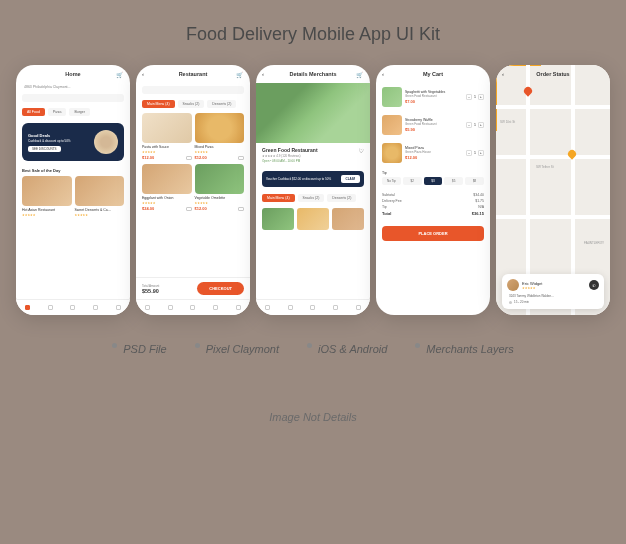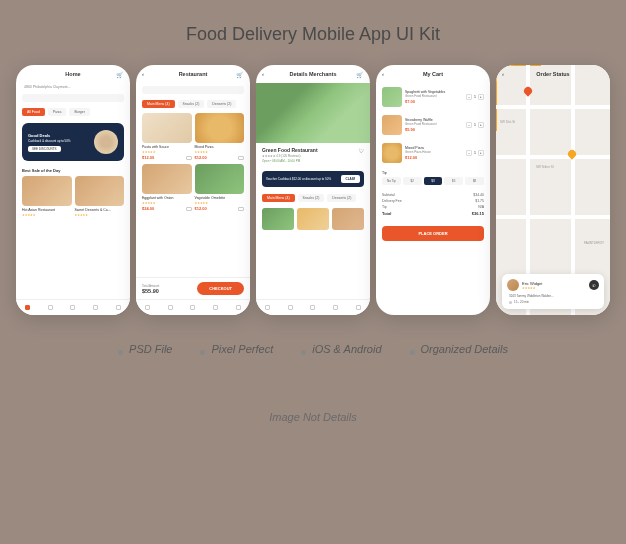--- a/index.html
+++ b/index.html
@@ -106,21 +106,21 @@
 .avatar { width: 12px; height: 12px; background: linear-gradient(135deg, #d4a574, #b88850); border-radius: 50%; }
 .driver-name { font-size: 4px; color: #333; font-weight: 500; }
 .driver-stars { font-size: 3px; color: #f5a623; }
 .call-btn { width: 10px; height: 10px; background: #333; border-radius: 50%; display: flex; align-items: center; justify-content: center; color: #fff; font-size: 4px; margin-left: auto; }
 .driver-addr { font-size: 3px; color: #666; margin-top: 3px; padding-left: 2px; }
 .driver-eta { font-size: 3px; color: #666; margin-top: 2px; padding-left: 2px; display: flex; align-items: center; gap: 2px; }
 .dot { width: 3px; height: 3px; background: #e8562a; border-radius: 50%; }
 .dot.gray { background: #ccc; }
 
 .features { display: flex; justify-content: center; gap: 28px; margin-top: 28px; }
-.feature { display: flex; align-items: flex-end; gap: 6px; color: #5a5a5a; font-size: 11px; font-style: italic; }
+.feature { display: flex; align-items: flex-start; gap: 6px; color: #5a5a5a; font-size: 11px; font-style: italic; }
 .bullet { width: 5px; height: 5px; background: #888; border-radius: 50%; }
 
 .footer-note { color: #6a6a6a; font-size: 11px; font-style: italic; margin-top: 56px; }
 
 .food-row-imgs { display: flex; gap: 3px; padding: 0 6px; margin-top: 3px; }
 .food-row-imgs .mini { flex: 1; height: 22px; border-radius: 3px; }
 .mini.m1 { background: linear-gradient(135deg, #6b9e5f, #8fc47e); }
 .mini.m2 { background: linear-gradient(135deg, #e8b968, #f0d098); }
 .mini.m3 { background: linear-gradient(135deg, #d4a574, #e0b890); }
 </style>
@@ -421,26 +421,26 @@
 
   </div>
 
   <div class="features">
     <div class="feature">
         <span class="bullet"></span>
         <span>PSD File</span>
       </div>
     <div class="feature">
         <span class="bullet"></span>
-        <span>Pixel Perfect</span>
+        <span>Pixel Claymont</span>
       </div>
     <div class="feature">
         <span class="bullet"></span>
         <span>iOS &amp; Android</span>
       </div>
     <div class="feature">
         <span class="bullet"></span>
-        <span>Organized Details</span>
+        <span>Merchants Layers</span>
       </div>
   </div>
 
   <div class="footer-note">Image Not Details</div>
 </div>
 
 </body></html>

